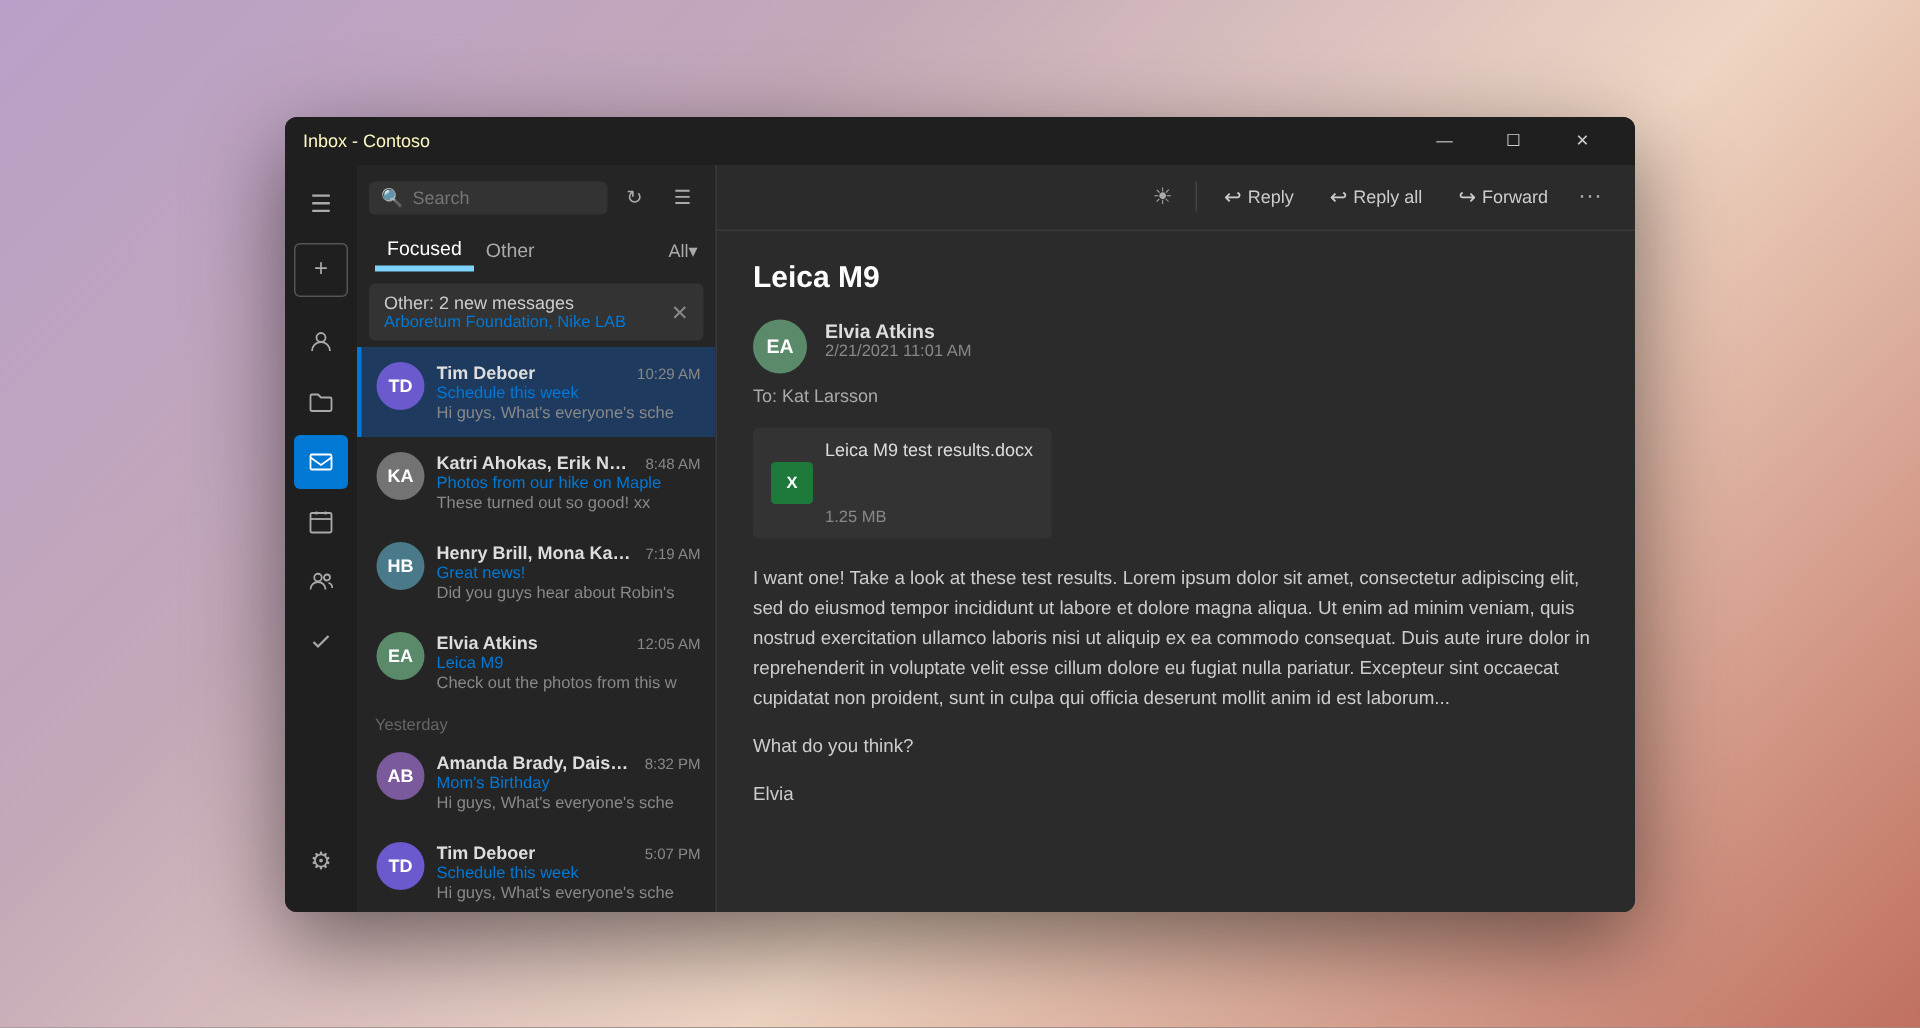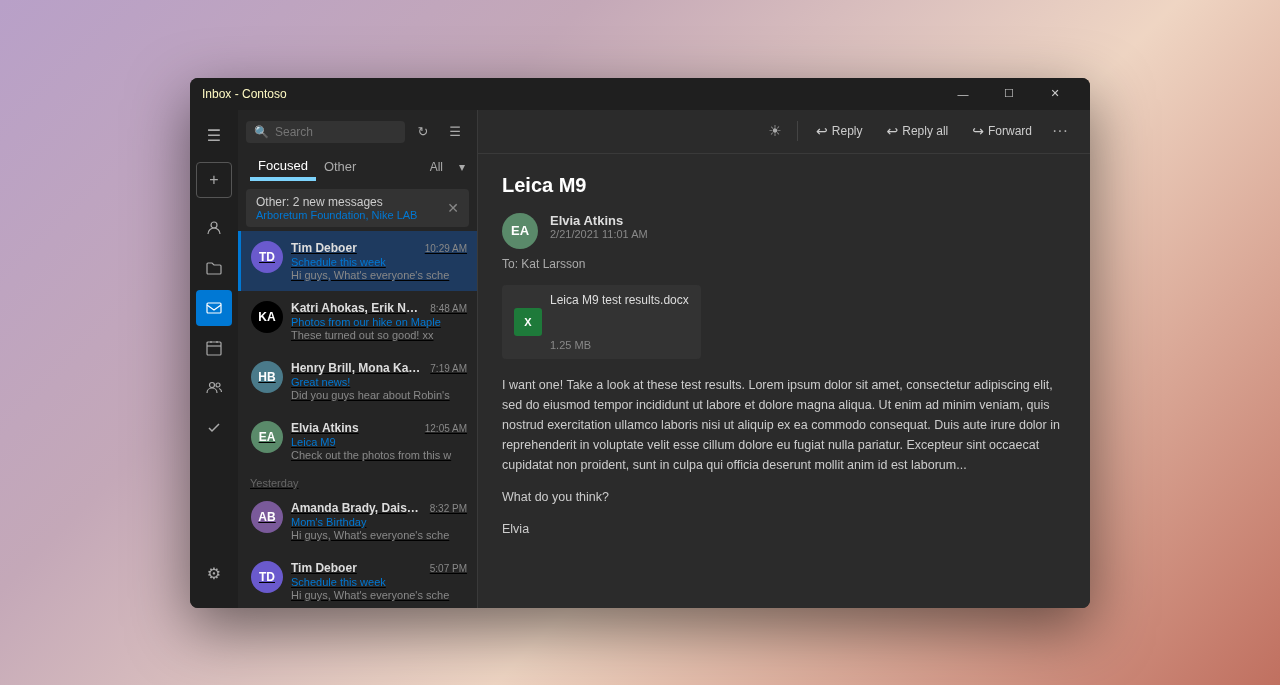--- a/index.html
+++ b/index.html
@@ -176,21 +176,21 @@
       color: #fff;
       border-bottom: 4px solid #7dd3fc;
     }
     .tabs-spacer { flex: 1; }
     .all-dropdown {
       font-size: 12px;
       color: #aaa;
       cursor: pointer;
       display: flex;
       align-items: center;
-      gap: 16px;
+      gap: 0;
     }
 
     
     .notification-banner {
       margin: 0 8px 4px 8px;
       background: #333;
       border-radius: 4px;
       padding: 6px 10px;
       display: flex;
       align-items: center;
@@ -210,21 +210,20 @@
       color: #888;
       cursor: pointer;
       font-size: 14px;
     }
 
     
     .email-list {
       flex: 1;
       overflow-y: auto;
       overflow-x: hidden;
-      text-decoration: underline;
     }
     .email-list::-webkit-scrollbar { width: 4px; }
     .email-list::-webkit-scrollbar-thumb { background: #444; border-radius: 2px; }
     .email-item {
       display: flex;
       padding: 10px 10px 10px 10px;
       cursor: pointer;
       border-left: 3px solid transparent;
       gap: 8px;
       align-items: flex-start;
@@ -487,21 +486,21 @@
             <div class="email-header">
               <span class="email-sender">Tim Deboer</span>
               <span class="email-time">10:29 AM</span>
             </div>
             <div class="email-subject">Schedule this week</div>
             <div class="email-preview">Hi guys, What's everyone's sche</div>
           </div>
         </div>
 
         <div class="email-item">
-          <div class="avatar" style="background:#000000;">KA</div>
+          <div class="avatar" style="background:#737373;">KA</div>
           <div class="email-content">
             <div class="email-header">
               <span class="email-sender">Katri Ahokas, Erik Nason</span>
               <span class="email-time">8:48 AM</span>
             </div>
             <div class="email-subject">Photos from our hike on Maple</div>
             <div class="email-preview">These turned out so good! xx</div>
           </div>
         </div>
 

